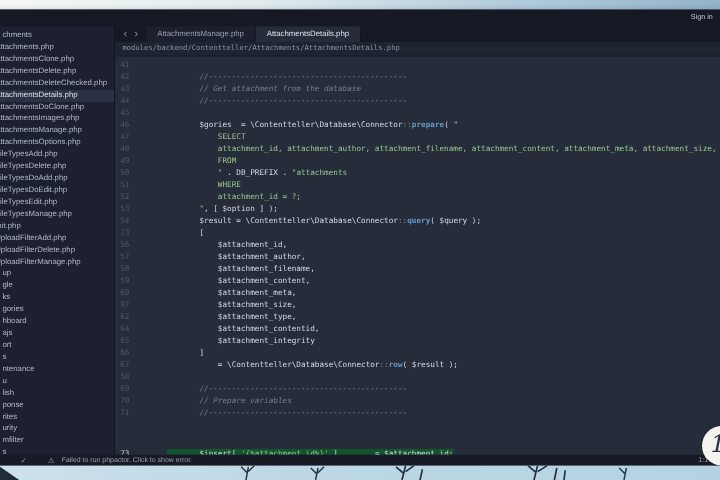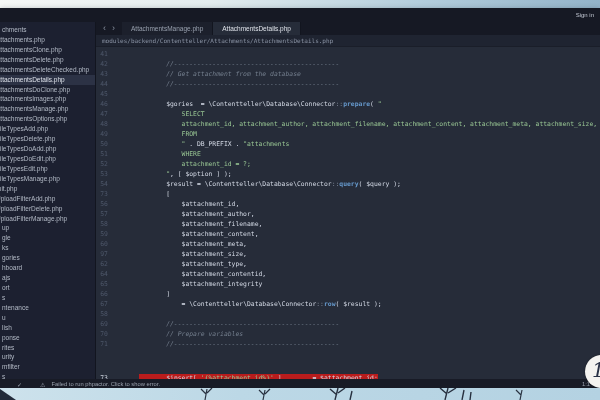--- a/index.html
+++ b/index.html
@@ -44,21 +44,21 @@
   .code-area{position:absolute;left:0;top:25px;right:0;bottom:0;overflow:hidden;padding-top:2px;}
   .code-row{height:10px;line-height:10px;white-space:pre;font-family:"DejaVu Sans Mono",monospace;
     font-size:6.4px;}
   .ln{display:inline-block;width:16px;text-align:center;margin-right:8px;color:#4d576a;}
   .ln.ln-active{color:#ccd2dd;margin-top:24px;}
   .t-v{color:#d4dae6;}
   .t-g{color:#99c794;}
   .t-b{color:#6699cc;font-weight:bold;}
   .t-d{color:#7d8697;}
   .t-c{color:#747f8e;font-style:italic;}
-  .selx{background:#b91c1c;margin-top:43px;}
+  .selx{background:#14532d;margin-top:43px;}
 
   
   .statusbar{position:absolute;left:0;bottom:0;width:100%;height:10px;background:#181b26;
     display:flex;align-items:center;font-size:5.8px;color:#9aa1ae;}
   .sb-check{margin-left:17px;font-size:6px;}
   .sb-warn{margin-left:18px;font-size:6px;}
   .sb-msg{margin-left:6px;}
   .sb-pos{margin-left:auto;margin-right:10px;color:#9aa1ae;}
 
   

